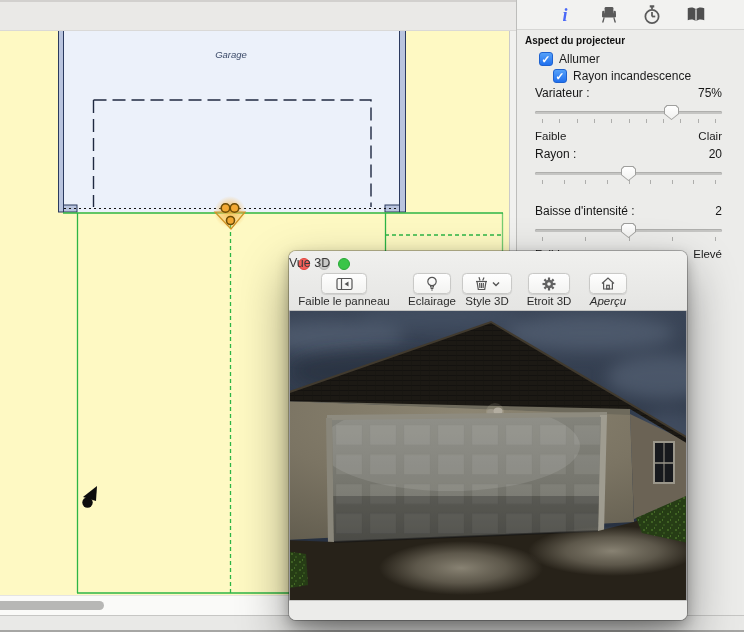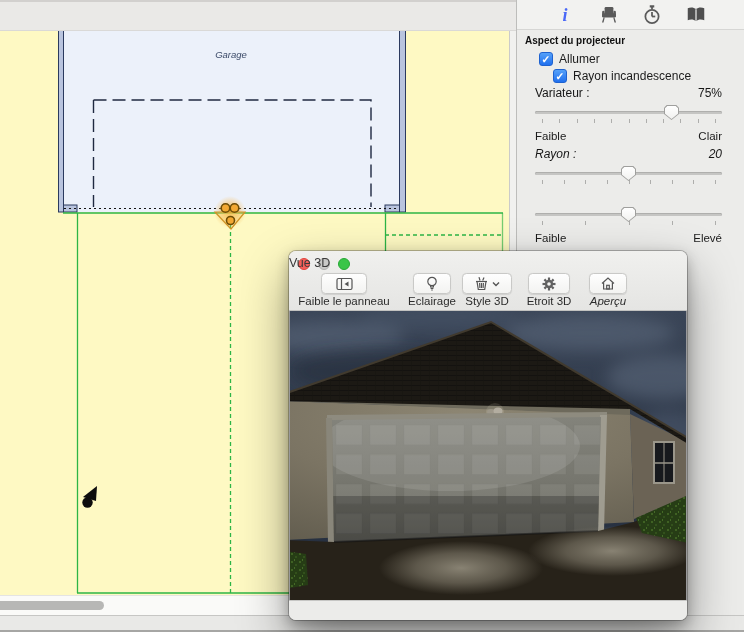--- a/index.html
+++ b/index.html
@@ -199,21 +199,21 @@
             <span class="tick" style="left: 100%;"></span>
           </div>
         <div class="thumb" style="left: 73%;"></div>
       </div>
       <div class="minmax">
         <span>Faible</span>
         <span>Clair</span>
       </div>
     </div>
 
-    <div class="slider-block" style="top:147px;font-style:italic;">
+    <div class="slider-block" style="top:147px;">
       <div class="srow">
         <span>Rayon :</span>
         <span>20</span>
       </div>
       <div class="slider">
         <div class="track"></div>
         <div class="ticks">
             <span class="tick" style="left: 0%;"></span>
             <span class="tick" style="left: 12.5%;"></span>
             <span class="tick" style="left: 25%;"></span>
@@ -222,20 +222,24 @@
             <span class="tick" style="left: 62.5%;"></span>
             <span class="tick" style="left: 75%;"></span>
             <span class="tick" style="left: 87.5%;"></span>
             <span class="tick" style="left: 100%;"></span>
           </div>
         <div class="thumb" style="left: 50%;"></div>
       </div>
     </div>
 
     <div class="slider-block" style="top:204px;">
+      <div class="srow">
+        <span>Baisse d'intensité :</span>
+        <span>2</span>
+      </div>
       <div class="slider">
         <div class="track"></div>
         <div class="ticks">
             <span class="tick" style="left: 0%;"></span>
             <span class="tick" style="left: 25%;"></span>
             <span class="tick" style="left: 50%;"></span>
             <span class="tick" style="left: 75%;"></span>
             <span class="tick" style="left: 100%;"></span>
           </div>
         <div class="thumb" style="left: 50%;"></div>

